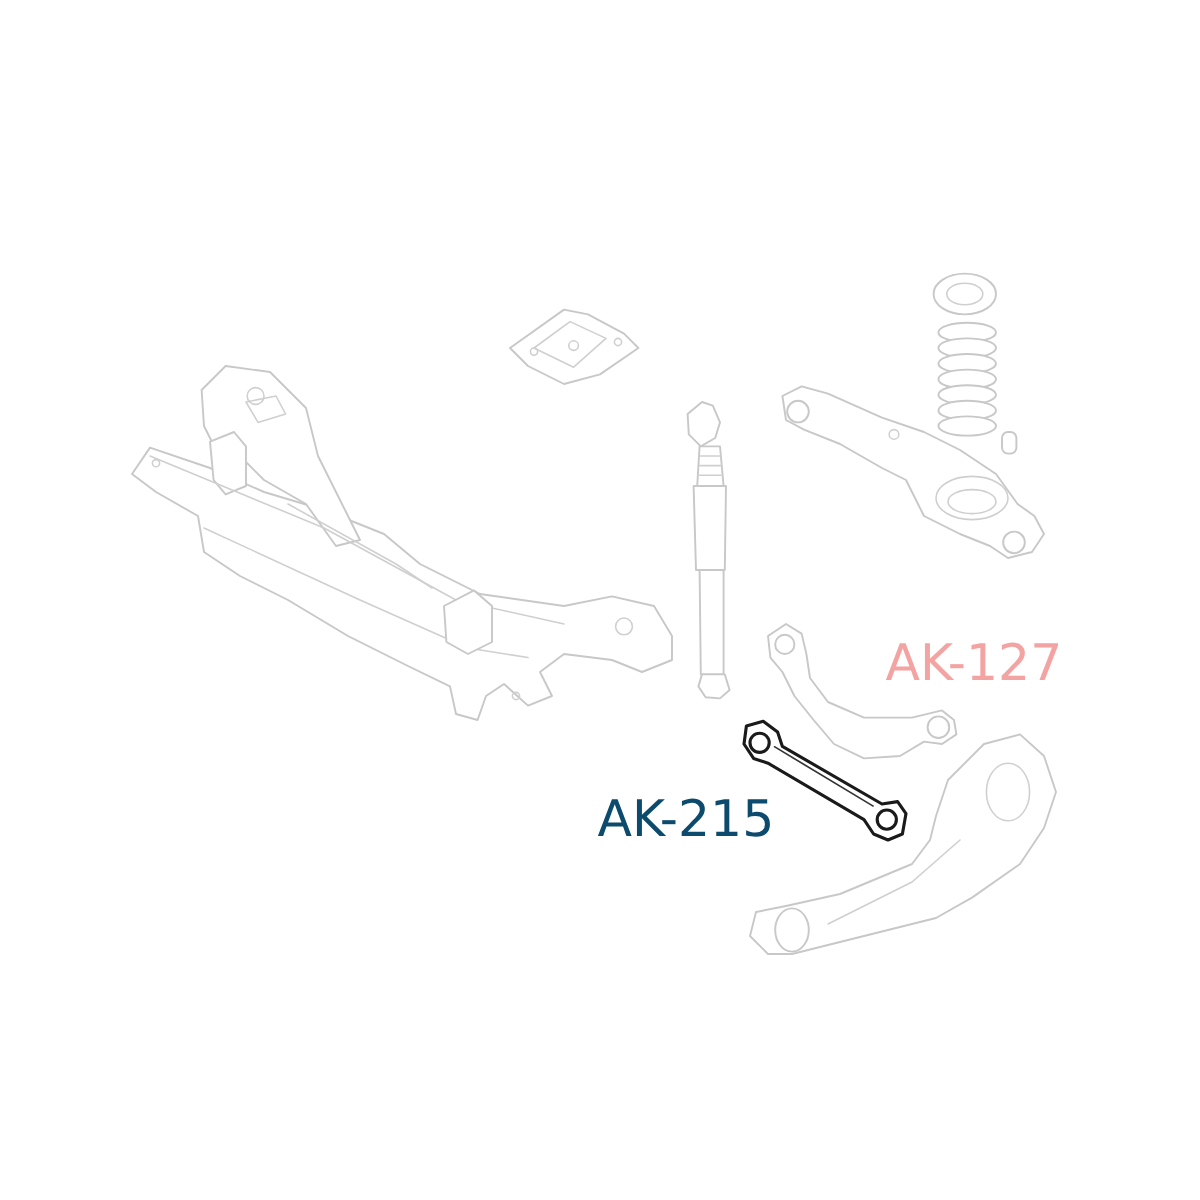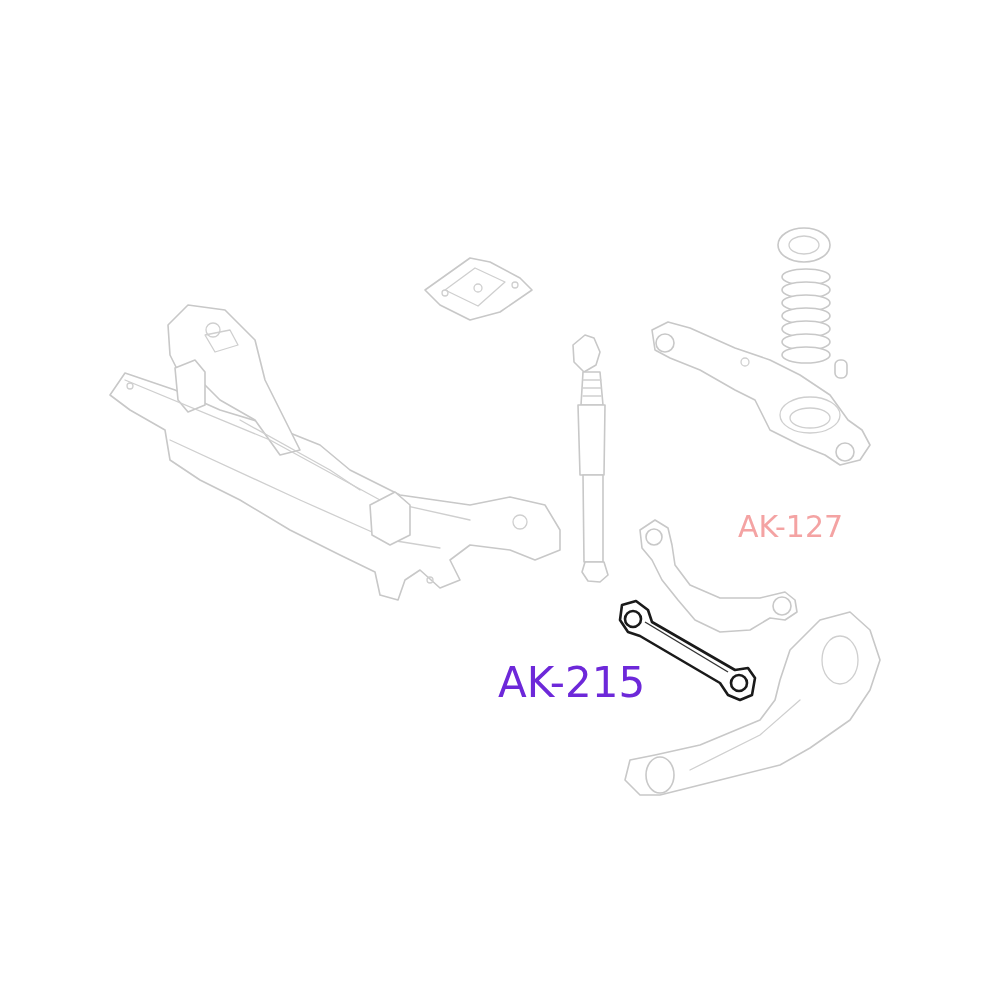--- a/index.html
+++ b/index.html
@@ -3,21 +3,21 @@
 <meta charset="utf-8">
 <style>
   html, body { margin:0; padding:0; background:#ffffff; }
   body { width:1000px; height:1000px; position:relative; overflow:hidden; font-family:"DejaVu Sans", sans-serif; }
   svg.art { position:absolute; left:0; top:0; }
   .ln { fill:#ffffff; stroke:#c8c8c8; stroke-width:1.6; stroke-linejoin:round; stroke-linecap:round; }
   .ln2 { fill:none; stroke:#cfcfcf; stroke-width:1.3; stroke-linejoin:round; stroke-linecap:round; }
   .hl { fill:#ffffff; stroke:#1a1a1a; stroke-width:2.6; stroke-linejoin:round; stroke-linecap:round; }
   .hl2 { fill:none; stroke:#333; stroke-width:1.4; }
   .label { position:absolute; font-family:"DejaVu Sans", sans-serif; font-weight:normal; line-height:1; white-space:nowrap; }
-  #lbl-127 { left:738px; top:512px; font-size:30px; }
+  #lbl-127 { left:738px; top:532px; font-size:42px; }
   #lbl-215 { left:498px; top:662px; font-size:42px; }
 </style>
 </head>
 <body>
 
 <svg class="art" width="1000" height="1000" viewBox="0 0 1000 1000">
 
   <g>
     <path class="ln" d="M425,290 L470,258 L490,262 L520,278 L532,290 L500,312 L470,320 L440,305 Z"></path>
     <path class="ln2" d="M445,290 L475,268 L505,282 L478,306 Z"></path>
@@ -90,13 +90,13 @@
 
   <g>
     <path class="ln" d="M790,650 L820,620 L850,612 L870,630 L880,660 L870,690 L850,720 L810,748 L780,765 L720,780 L680,790 L660,795 L640,795 L625,780 L630,760 L655,755 L700,745 L760,720 L775,700 L780,680 Z"></path>
     <ellipse class="ln2" cx="840" cy="660" rx="18" ry="24"></ellipse>
     <ellipse class="ln" cx="660" cy="775" rx="14" ry="18"></ellipse>
     <path class="ln2" d="M690,770 L760,735 L800,700"></path>
   </g>
 </svg>
 
 <div id="lbl-127" class="label" style="color:#f4a3a3;">AK-127</div>
-<div id="lbl-215" class="label" style="color:#6d28d9;">AK-215</div>
+<div id="lbl-215" class="label" style="color:#0c4a6e;">AK-215</div>
 
 </body></html>

